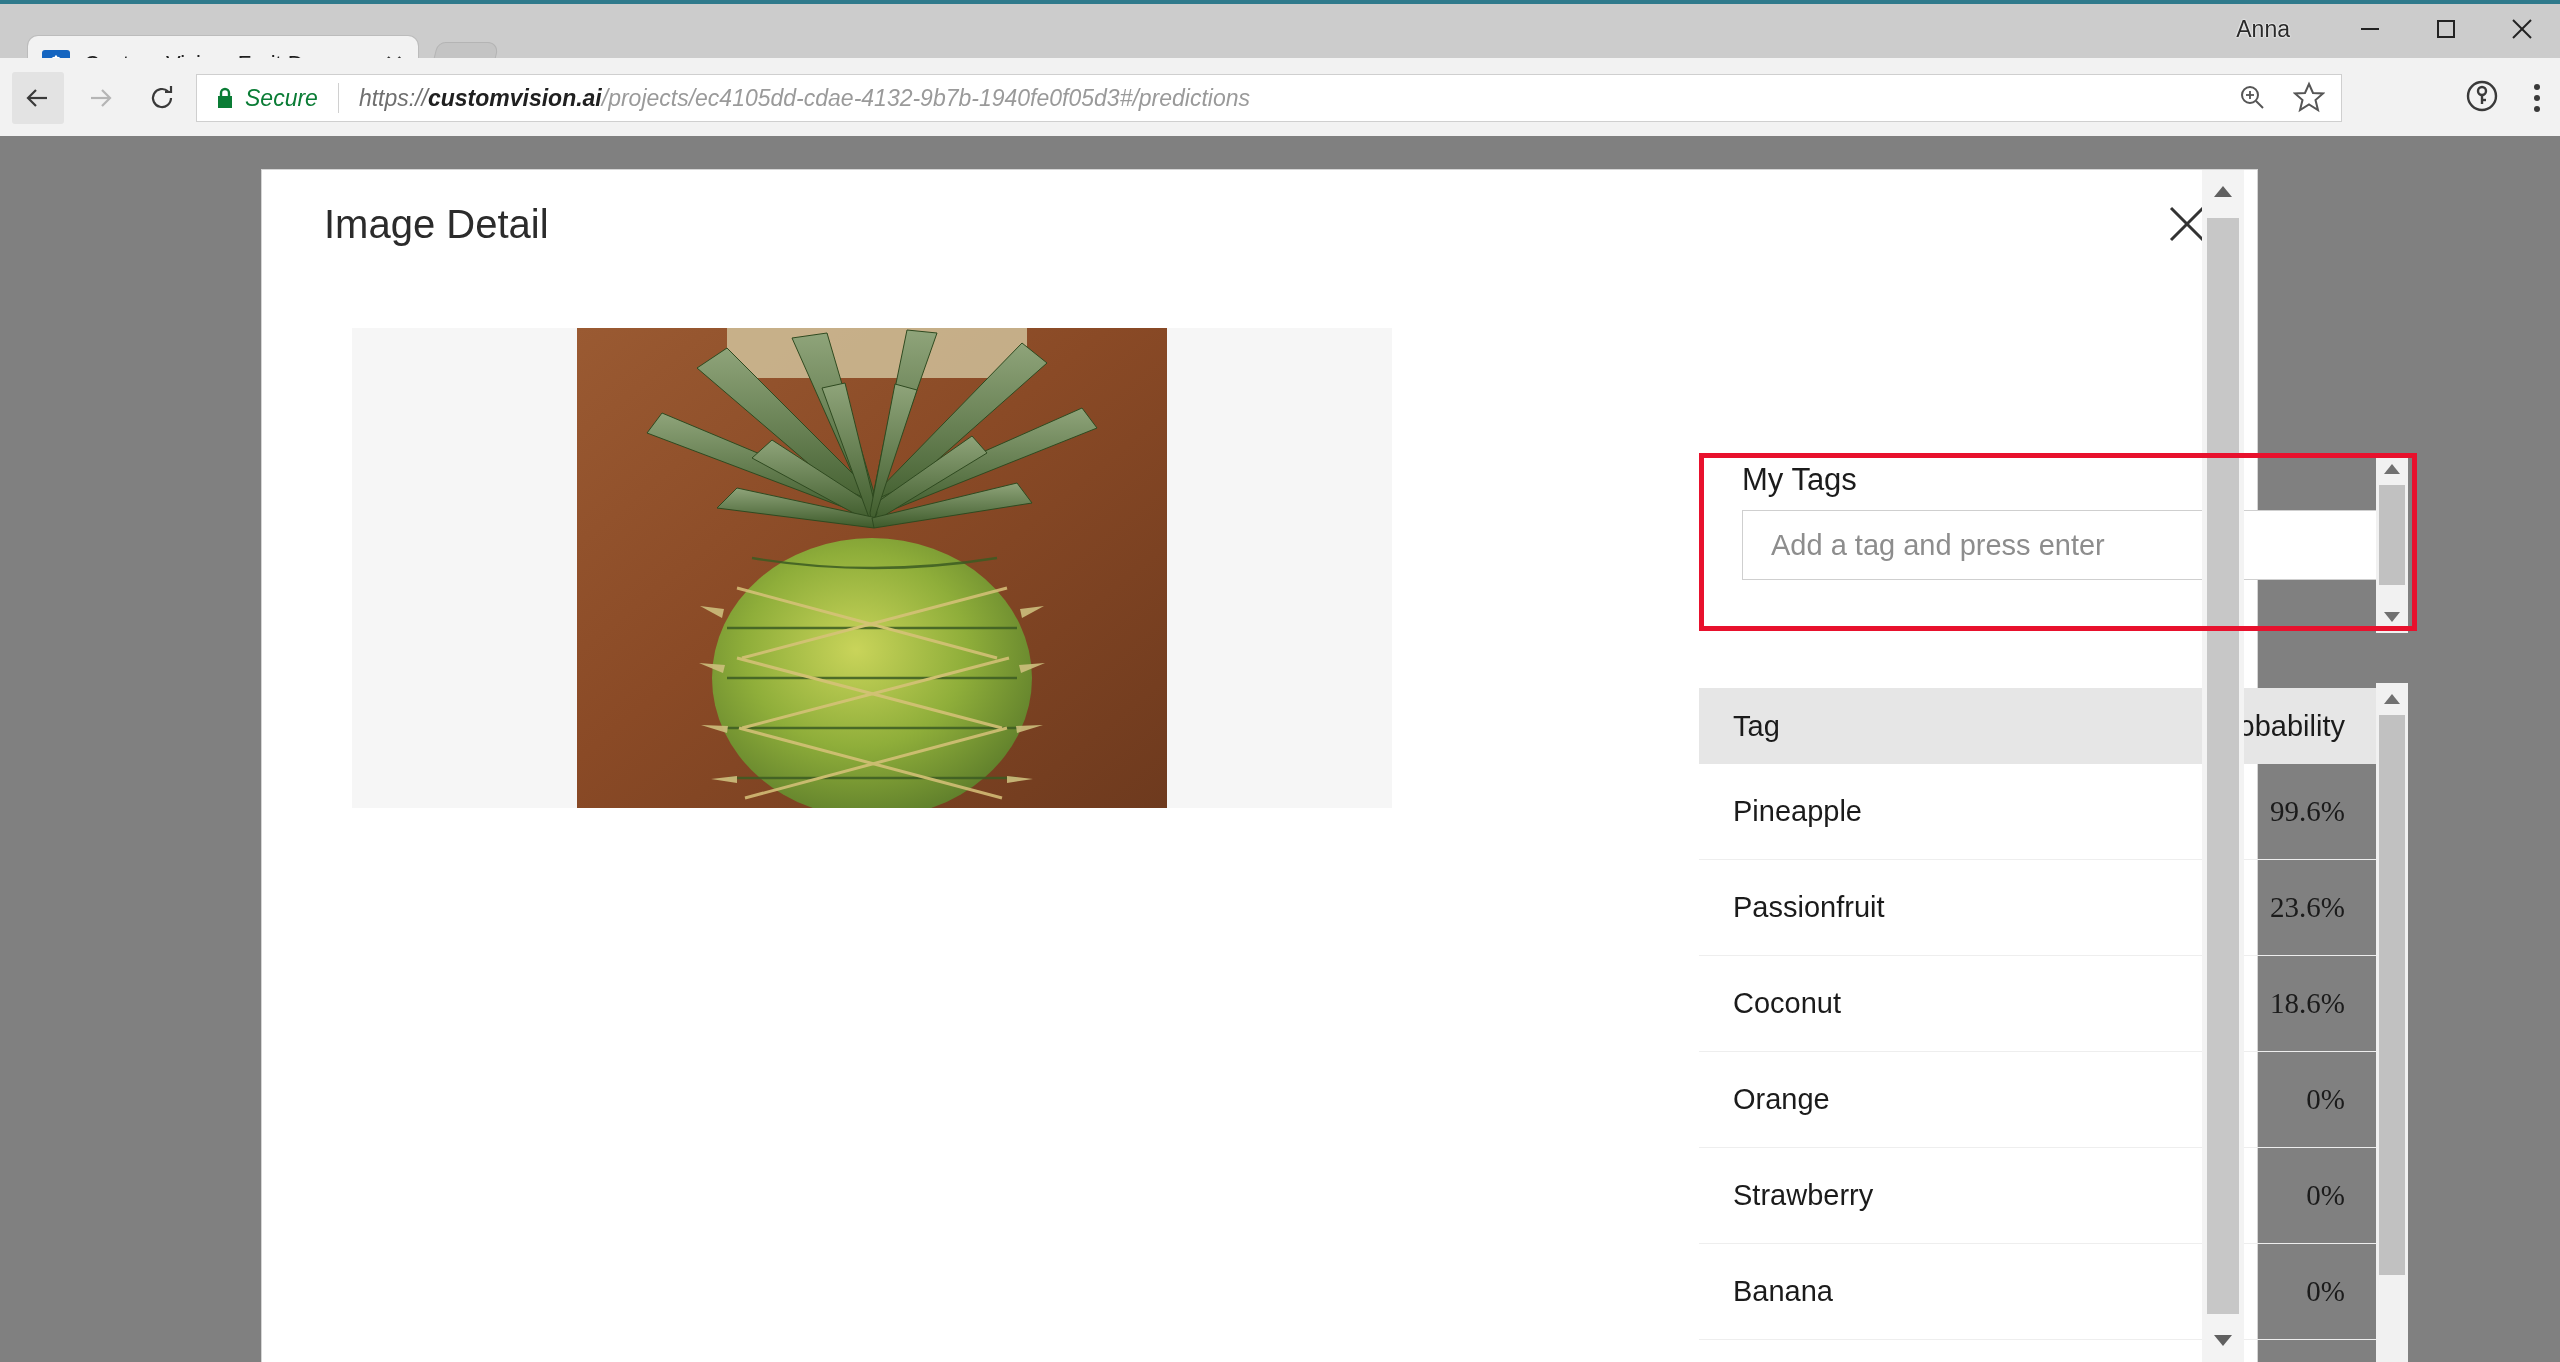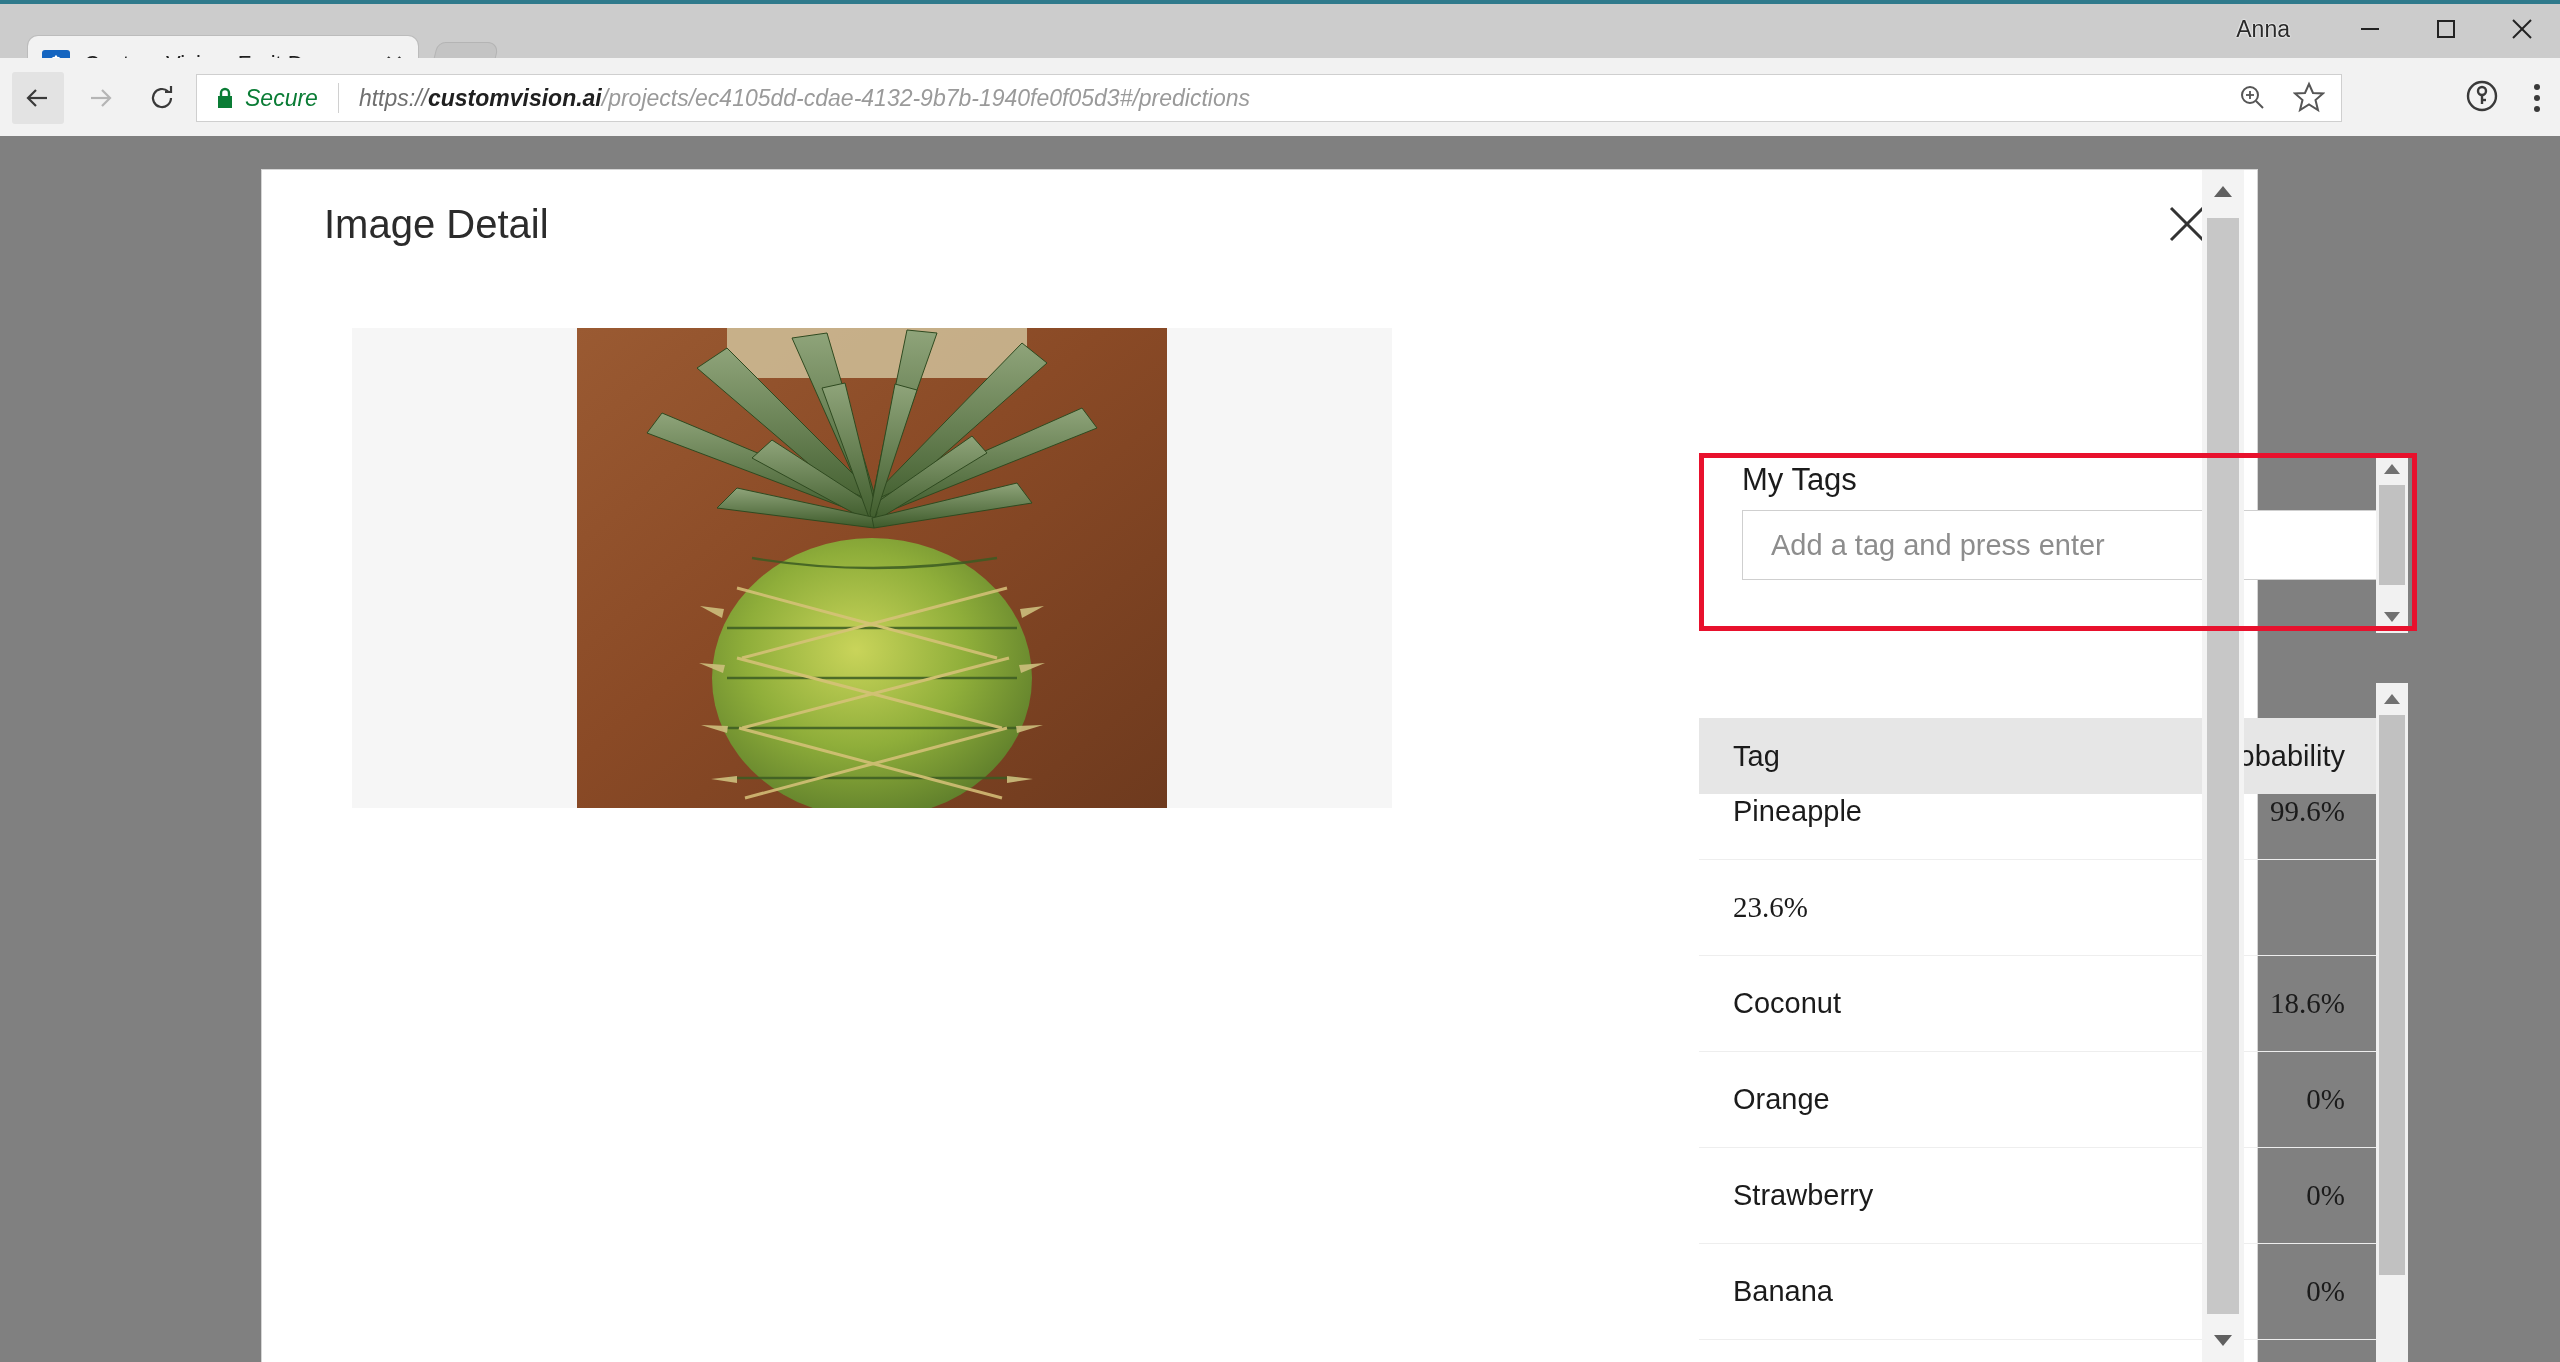--- a/index.html
+++ b/index.html
@@ -162,21 +162,21 @@
   }
   .mytags-h { position: absolute; left: 1480px; top: 292px; font-size: 31px; color: #1b1b1b; }
   .tag-input {
     position: absolute; left: 1480px; top: 340px; width: 652px; height: 70px;
     border: 1px solid #cfcfcf; background: #fff;
     display: flex; align-items: center; padding: 0 28px;
   }
   .tag-input span { font-size: 29px; color: #8d8d8d; text-align: center; }
 
   .tbl-head {
-    position: absolute; left: 1437px; top: 548px; width: 680px; height: 76px;
+    position: absolute; left: 1437px; top: 518px; width: 680px; height: 76px;
     background: #e6e6e6; display: flex; align-items: center; padding: 0 34px;
   }
   .tbl-head .c1 { flex: 1 1 auto; font-size: 29px; color: #1b1b1b; }
   .tbl-head .c2 { font-size: 29px; color: #1b1b1b; }
 
   .tbl-body {
     position: absolute; left: 1437px; top: 594px; width: 680px; height: 640px;
     overflow: hidden;
   }
   .tbl-row {
@@ -488,20 +488,21 @@
     <div class="tbl-head">
       <div class="c1">Tag</div>
       <div class="c2">Probability</div>
     </div>
     <div class="tbl-body" id="pred-rows">
         <div class="tbl-row">
           <span class="c1">Pineapple</span>
           <span class="c2">99.6%</span>
         </div>
         <div class="tbl-row">
+          <span class="c1">Passionfruit</span>
           <span class="c2">23.6%</span>
         </div>
         <div class="tbl-row">
           <span class="c1">Coconut</span>
           <span class="c2">18.6%</span>
         </div>
         <div class="tbl-row">
           <span class="c1">Orange</span>
           <span class="c2">0%</span>
         </div>

